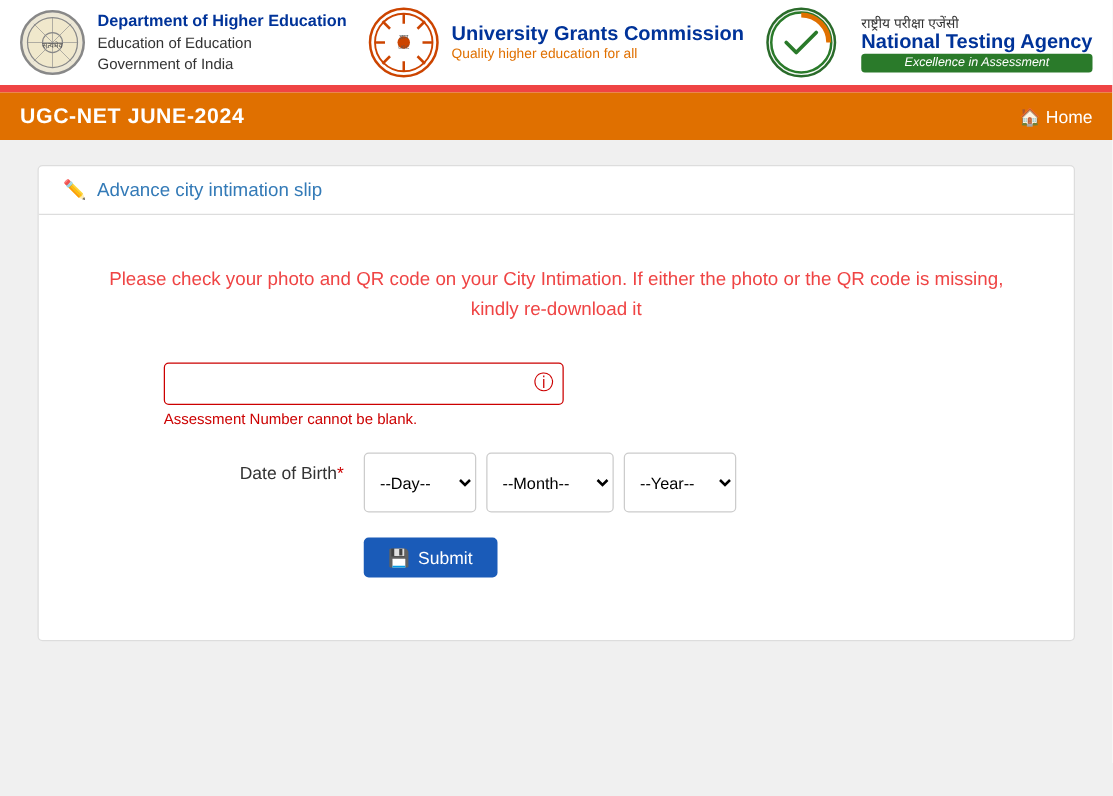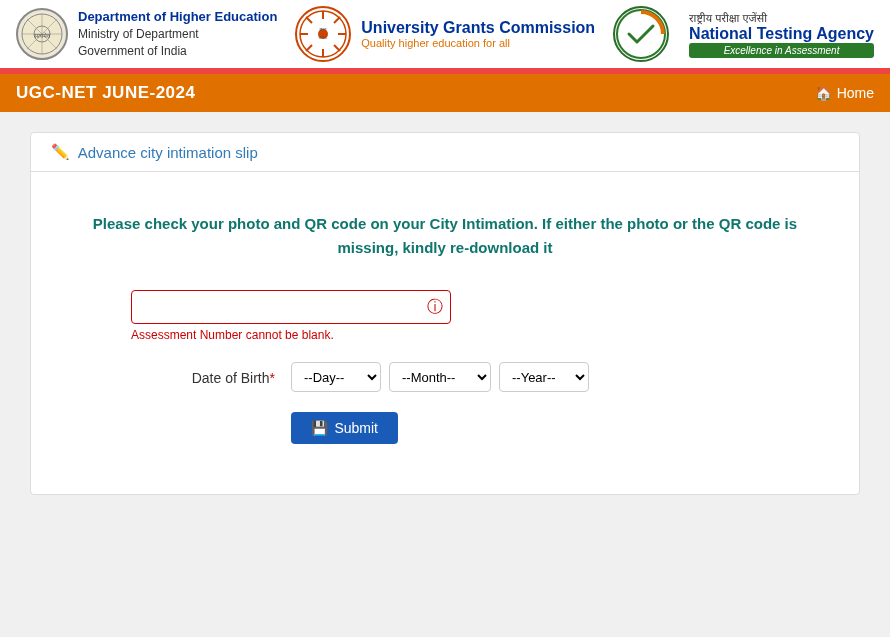--- a/index.html
+++ b/index.html
@@ -125,23 +125,23 @@
       display: flex;
       align-items: center;
       gap: 8px;
       color: #337ab7;
       font-size: 15px;
     }
     .card-body {
       padding: 20px 40px;
     }
     .notice-text {
-      color: #0f766e;
+      color: #ef4444;
       font-size: 15px;
-      font-weight: bold;
+      font-weight: normal;
       text-align: center;
       margin: 20px auto;
       max-width: 720px;
       line-height: 1.6;
     }
     .form-section {
       margin-top: 30px;
     }
     .form-row {
       display: flex;
@@ -189,21 +189,21 @@
     .error-msg {
       color: #cc0000;
       font-size: 12px;
       margin-top: 4px;
     }
     .dob-selects {
       display: flex;
       gap: 8px;
     }
     .dob-select {
-      height: 30px;
+      height: 48px;
       border: 1px solid #ccc;
       border-radius: 4px;
       padding: 4px 8px;
       font-size: 13px;
       background: #fff;
       cursor: pointer;
       min-width: 90px;
     }
     .submit-row {
       padding: 0 60px;
@@ -270,21 +270,21 @@
         <circle cx="22" cy="22" r="8" fill="none" stroke="#888" stroke-width="1"></circle>
         <line x1="22" y1="2" x2="22" y2="42" stroke="#888" stroke-width="0.5"></line>
         <line x1="2" y1="22" x2="42" y2="22" stroke="#888" stroke-width="0.5"></line>
         <line x1="7" y1="7" x2="37" y2="37" stroke="#888" stroke-width="0.5"></line>
         <line x1="37" y1="7" x2="7" y2="37" stroke="#888" stroke-width="0.5"></line>
         <text x="22" y="26" text-anchor="middle" font-size="6" fill="#555">सत्यमेव</text>
       </svg>
     </div>
     <div class="header-dept-text">
       <span class="dept-bold">Department of Higher Education</span>
-      <span>Ministry of Department</span>
+      <span>Education of Education</span>
       <span>Government of India</span>
     </div>
   </div>
 
   <div class="header-center">
     <div class="ugc-wheel">
       <svg width="50" height="50" viewBox="0 0 50 50" xmlns="http://www.w3.org/2000/svg">
         <circle cx="25" cy="25" r="23" fill="none" stroke="#cc4400" stroke-width="1.5"></circle>
         <circle cx="25" cy="25" r="5" fill="#cc4400"></circle>
 

